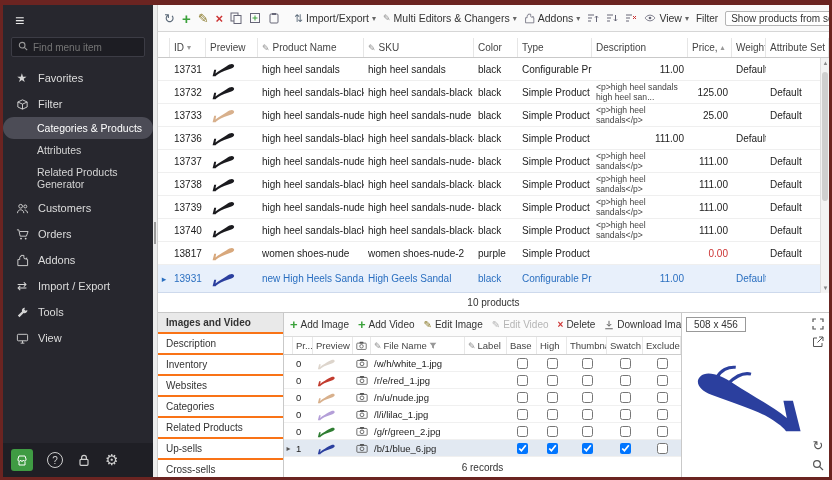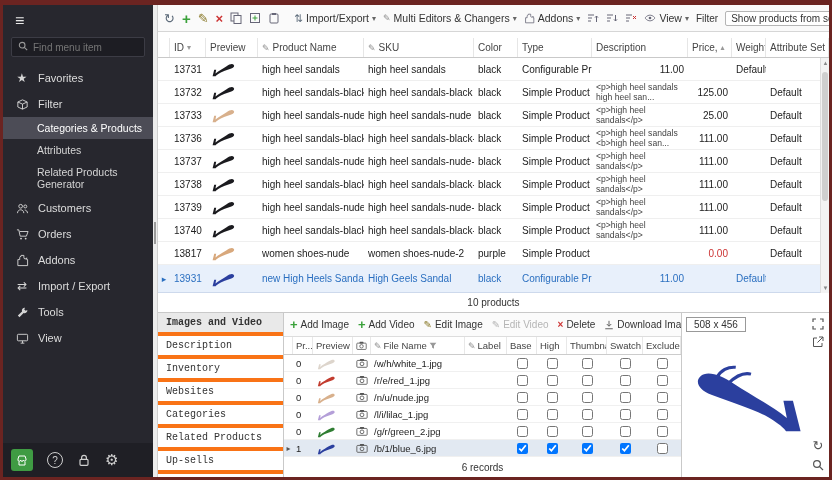--- a/index.html
+++ b/index.html
@@ -7,21 +7,21 @@
   body { font-family:"Liberation Sans", sans-serif; font-size:11px; color:#333; background:#fff; }
   .frame { width:832px; height:480px; border:3px solid #6b2421; border-top:5px solid #6b2421; display:flex; background:#fff; }
 
   
   .sidebar { width:150px; background:#27272e; color:#dcdcdc; display:flex; flex-direction:column; flex:none; position:relative; }
   .hamburger { padding:7px 12px 5px; font-size:16px; color:#e8e8e8; cursor:pointer; }
   .side-search { margin:2px 8px 8px; background:#1d1d23; border:1px solid #3c3c45; border-radius:2px; display:flex; align-items:center; padding:3px 6px; gap:5px; }
   .side-search input { background:transparent; border:none; outline:none; color:#bbb; font-size:10px; width:100%; font-family:Liberation Sans, sans-serif; }
   .nav-item { display:flex; align-items:center; gap:9px; padding:6px 12px; cursor:pointer; }
   .nav-sub { padding:5px 10px 5px 34px; font-size:10.5px; cursor:pointer; color:#d5d5d5; }
-  .nav-sub.active { background:#4c4c56; color:#fff; }
+  .nav-sub.active { background:#4c4c56; color:#fff;border-radius:11px; }
   .nav-icon { width:14px; height:14px; flex:none; display:flex; align-items:center; justify-content:center; font-size:12px; color:#d5d5d5; }
   .side-bottom { position:absolute; bottom:0; left:0; right:0; height:34px; display:flex; align-items:center; gap:14px; padding:0 8px; background:#1f1f25; }
   .store-tile { width:22px; height:22px; background:#3f9b43; border-radius:3px; display:flex; align-items:center; justify-content:center; cursor:pointer; }
   .round-icon { width:16px; height:16px; border:1px solid #cfcfcf; border-radius:50%; color:#cfcfcf; font-size:10px; display:flex; align-items:center; justify-content:center; cursor:pointer; }
   .plain-icon { color:#cfcfcf; cursor:pointer; display:flex; align-items:center; }
   .gear-glyph { font-size:15px; color:#cfcfcf; cursor:pointer; }
 
   
   .splitter { width:5px; background:#ececec; border-right:1px solid #cfcfcf; flex:none; position:relative; cursor:col-resize; }
   .splitter::after { content:""; position:absolute; top:46%; left:1px; width:2px; height:22px; background:#9a9a9a; }
@@ -57,21 +57,21 @@
   .prow.sel .c-desc { color:#2a6fc0; }
   .prow.sel .c-price { color:#2a6fc0; }
   .vscroll { position:absolute; top:0; right:0; bottom:0; width:9px; background:#f3f3f3; border-left:1px solid #ddd; }
   .vscroll .thumb { position:absolute; top:14px; left:1px; width:6px; height:55%; background:#cfcfcf; border-radius:3px; cursor:pointer; }
   .vscroll .arr { position:absolute; left:0; width:9px; text-align:center; font-size:6px; color:#888; cursor:pointer; }
   .status-bar { height:19px; flex:none; display:flex; align-items:center; justify-content:center; font-size:10px; color:#333; }
 
   
   .bottom { flex:1; min-height:0; display:flex; border-top:1px solid #c9c9c9; }
   .tabs { width:126px; flex:none; border-right:1px solid #c9c9c9; background:#fff; overflow:hidden; }
-  .tab { padding:4px 8px; font-size:10px; border-bottom:4px solid #f97316; cursor:pointer; color:#333; white-space:nowrap;font-family:Liberation Mono, monospace; }
+  .tab { padding:4px 8px; font-size:10px; border-bottom:2px solid #f97316; cursor:pointer; color:#333; white-space:nowrap; }
   .tab.active { background:#e9e9e9; font-weight:bold; }
 
   .img-mid { flex:1; min-width:0; display:flex; flex-direction:column; }
   .img-toolbar { height:24px; flex:none; display:flex; align-items:center; gap:9px; padding:0 6px; border-bottom:1px solid #ddd; background:#fbfbfb; font-size:10px; white-space:nowrap; overflow:hidden; }
   .itb { display:flex; align-items:center; gap:3px; cursor:pointer; color:#333; }
   .itb.disabled { color:#b5b5b5; cursor:default; }
   .itb .g { color:#3aa13a; font-weight:bold; font-size:13px; }
   .itb .r { color:#cc3333; font-weight:bold; }
   .itb .p { color:#8a7a2a; font-size:10px; }
 
@@ -356,21 +356,20 @@
           <div class="c-id">13736</div>
           <div class="c-prev">
             <svg width="26" height="16" viewBox="0 0 32 20">
               <path d="M3 19 L5 11 L7.5 11 L6.6 15.5 C11 12 16 9.5 20.5 6.5 C24 4.2 27.5 3 29.3 4.6 C30.8 6 29.6 8.2 26.4 9.4 C20.5 11.6 13.8 13.6 10 16.2 C8.2 17.4 7.3 18.2 6.8 19 Z" fill="#1b1b1f"></path>
             </svg>
           </div>
           <div class="c-name">high heel sandals-black-36</div>
           <div class="c-sku">high heel sandals-black-36</div>
           <div class="c-color">black</div>
           <div class="c-type">Simple Product</div>
-          <div class="c-desc">&lt;p&gt;high heel sandals &lt;b&gt;high heel san...</div>
           <div class="c-price">111.00</div>
           <div class="c-weight"></div>
           <div class="c-attr">Default</div>
         </div>
         <div class="pgrid-row prow">
           <div class="c-arrow"></div>
           <div class="c-id">13737</div>
           <div class="c-prev">
             <svg width="26" height="16" viewBox="0 0 32 20">
               <path d="M3 19 L5 11 L7.5 11 L6.6 15.5 C11 12 16 9.5 20.5 6.5 C24 4.2 27.5 3 29.3 4.6 C30.8 6 29.6 8.2 26.4 9.4 C20.5 11.6 13.8 13.6 10 16.2 C8.2 17.4 7.3 18.2 6.8 19 Z" fill="#1b1b1f"></path>

